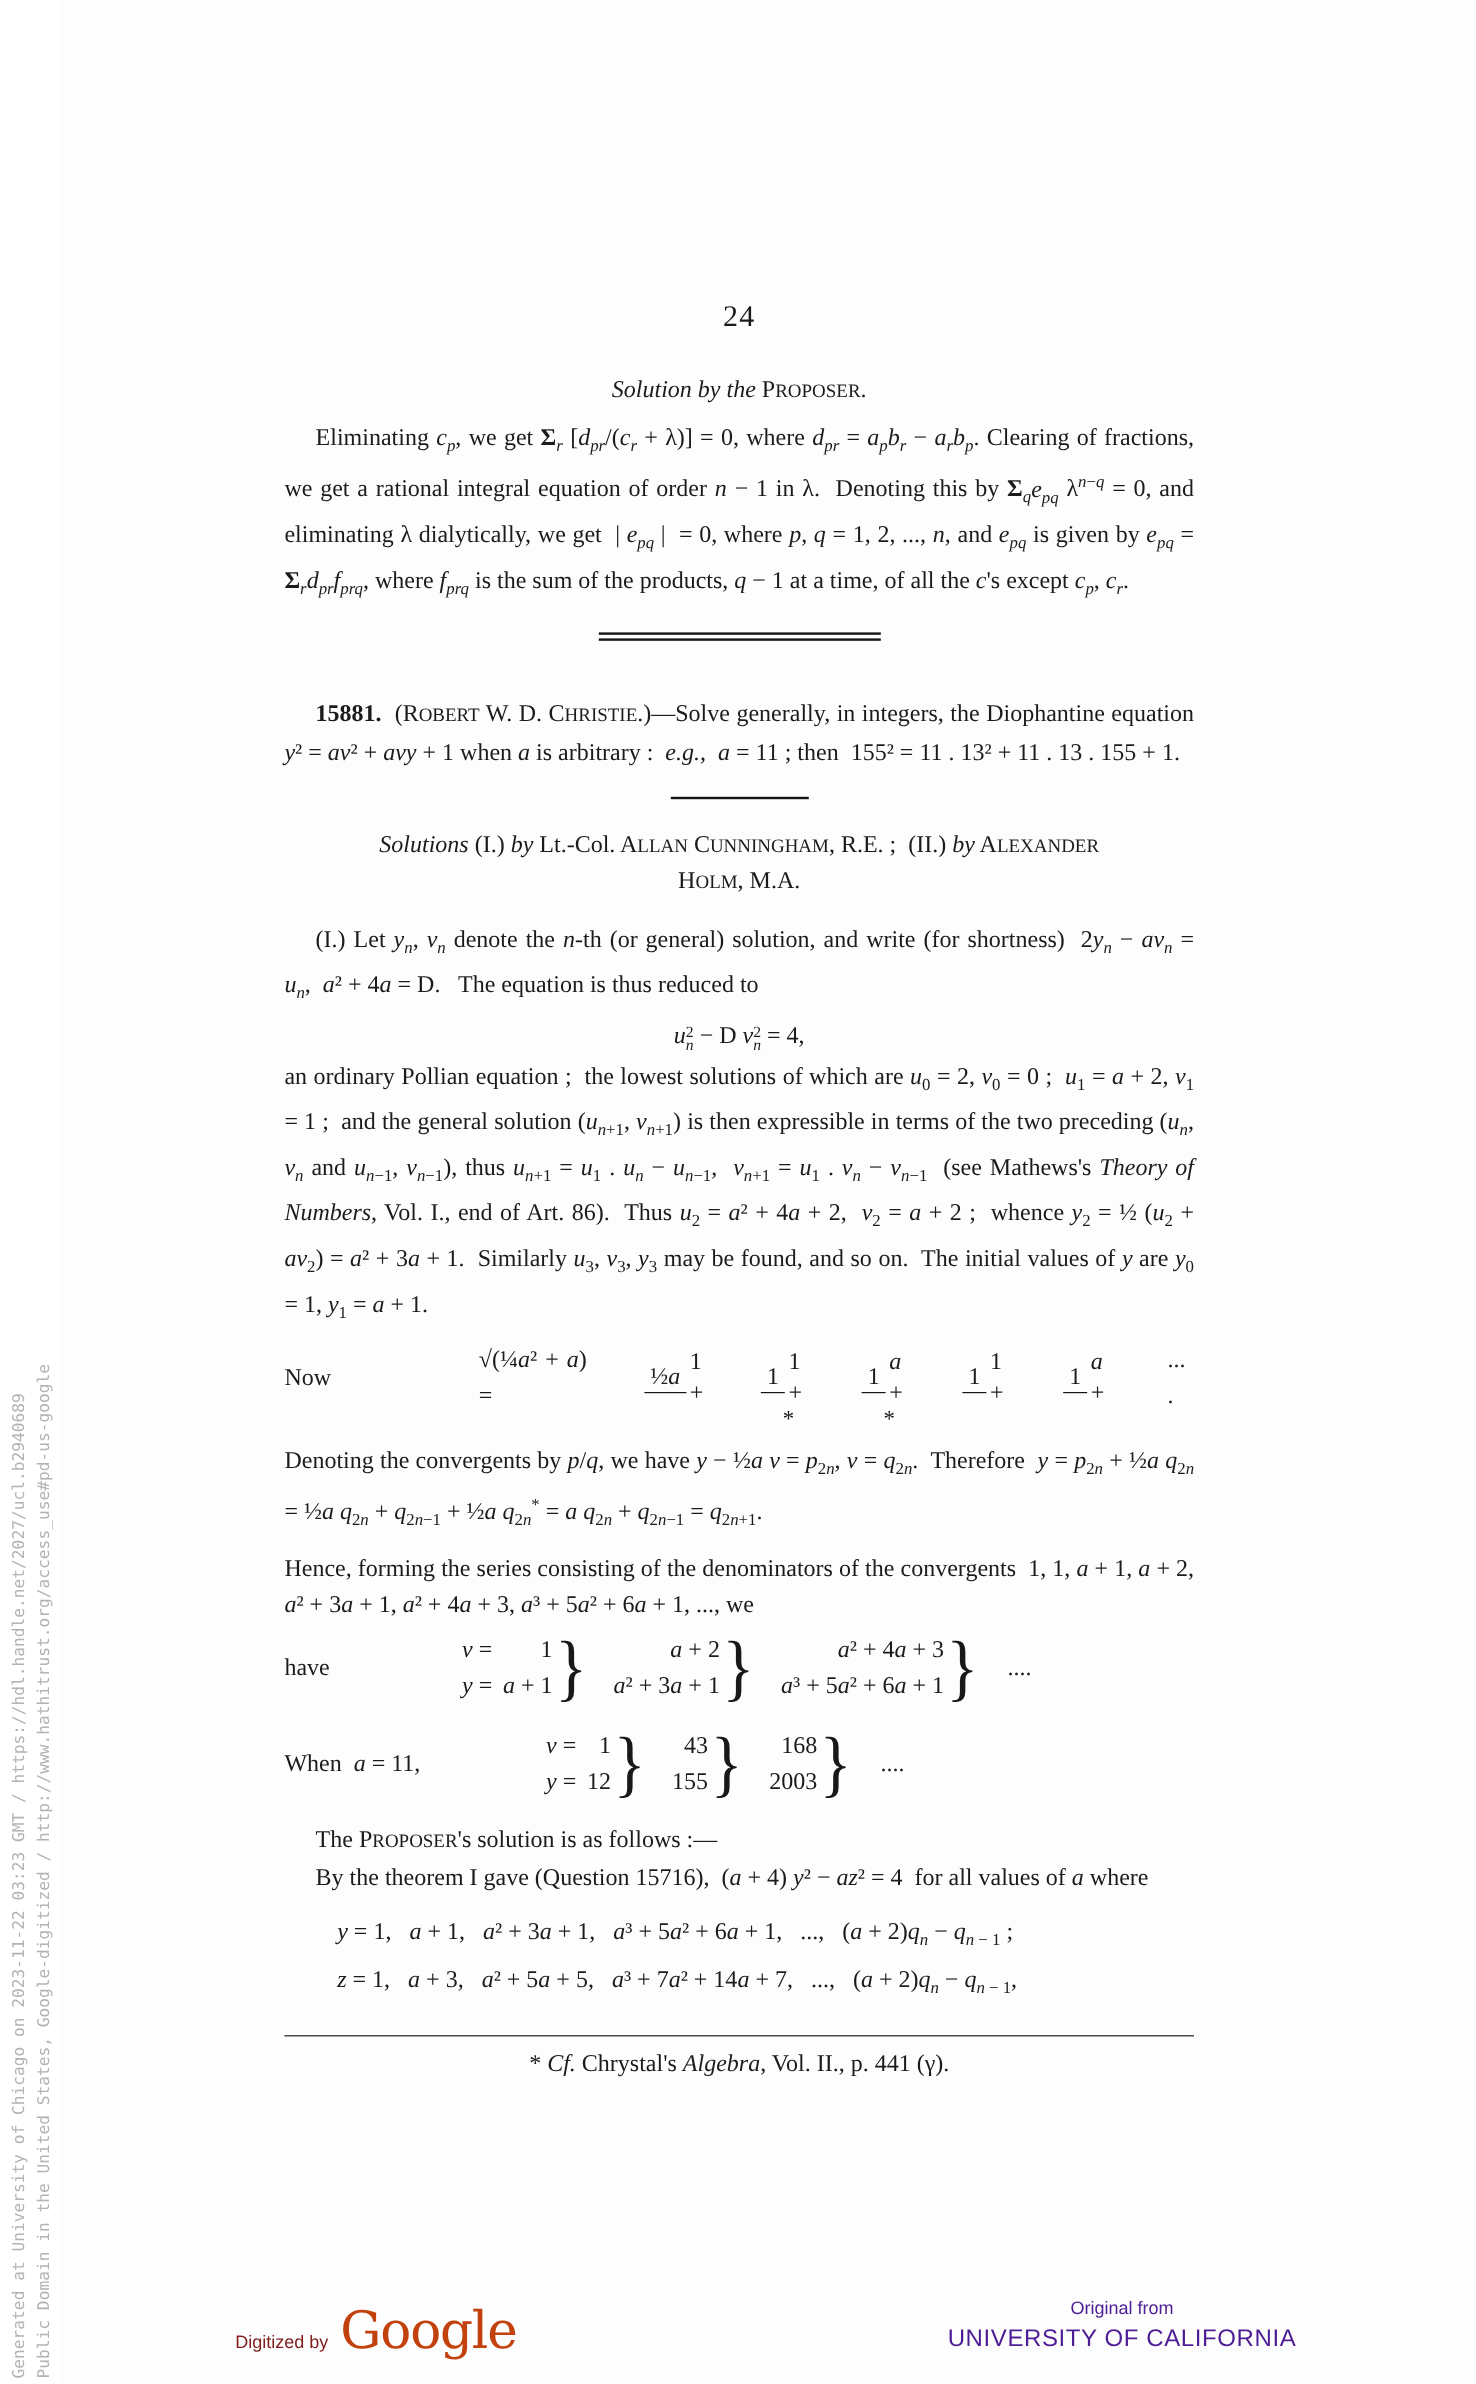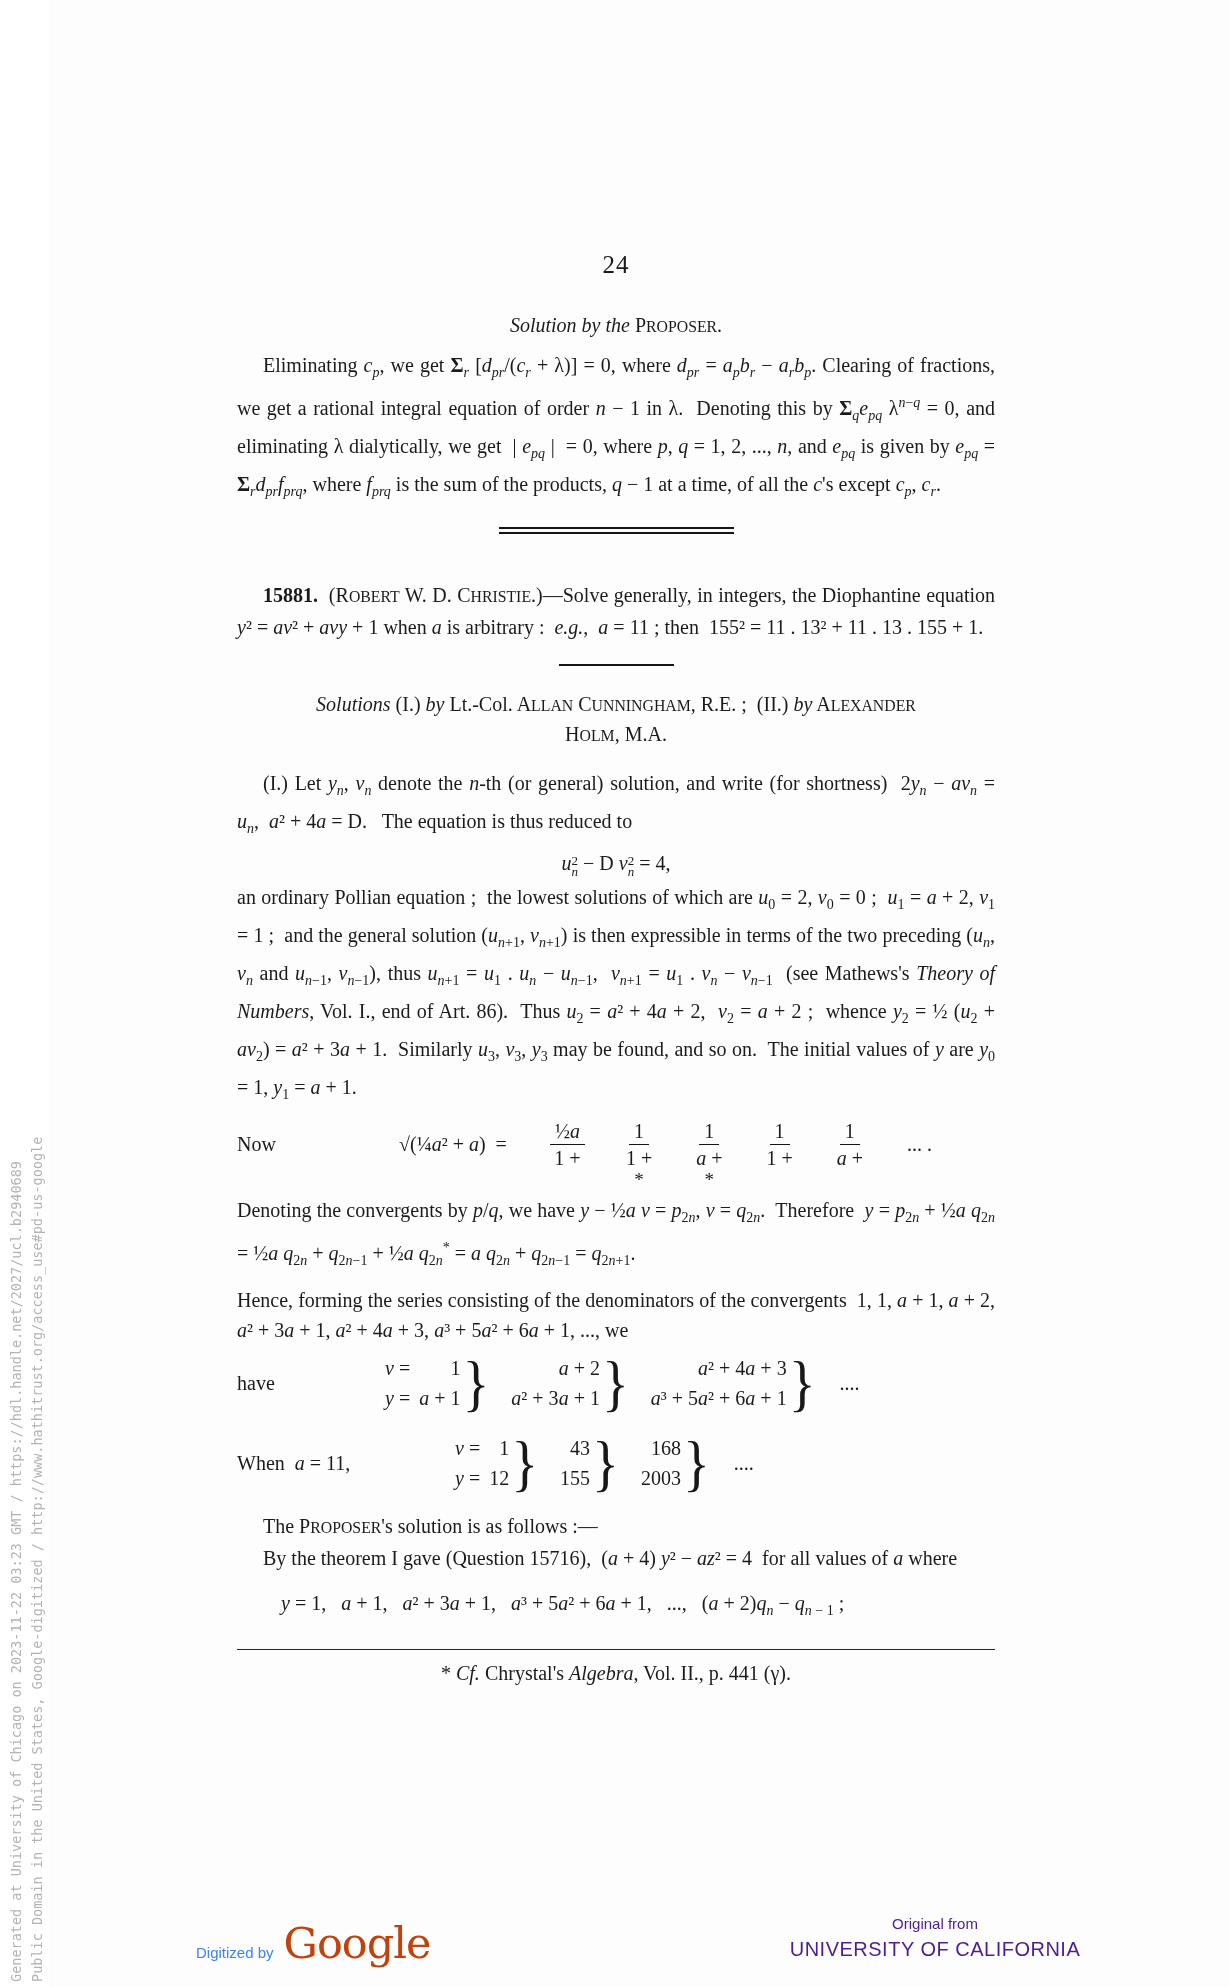--- a/index.html
+++ b/index.html
@@ -26,21 +26,21 @@
   .sol-head{margin-top:24px;line-height:28px;}
   .eq-display{margin-top:4px;font-size:20px;}
   .stk{display:inline-block;vertical-align:-6px;text-align:left;font-size:13px;line-height:11px;}
   .stk span{display:block;}
   sub,sup{font-size:70%;}
   
   .cf-display{margin-top:8px;margin-bottom:24px;display:flex;align-items:center;}
   .cf-label{width:120px;flex:none;}
   .cf-eq{display:inline-flex;align-items:center;margin-left:42px;gap:28px;}
   .cf-lhs{margin-right:10px;}
-  .frac{display:inline-flex;flex-direction:column;align-items:center;position:relative;margin:0 5px;text-align:left;}
+  .frac{display:inline-flex;flex-direction:row;align-items:center;position:relative;margin:0 5px;text-align:left;}
   .frac .num{display:block;border-bottom:1.5px solid #141414;padding:0 5px;line-height:26px;}
   .frac .den{display:block;padding:0 3px;line-height:26px;}
   .frac .star{position:absolute;bottom:-24px;left:50%;transform:translateX(-50%);font-size:19px;}
   .cf-tail{margin-left:8px;}
   
   .btable{display:flex;align-items:center;margin-top:8px;text-align:left;}
   .btable .row-label{flex:none;}
   .btable.have .row-label{width:148px;}
   .btable.when .row-label{width:218px;}
   .bgroup{display:inline-flex;align-items:center;margin-right:22px;}
@@ -53,21 +53,21 @@
   .footnote{margin-top:8px;text-align:center;}
   
   .sidebar-line{
     position:absolute;white-space:nowrap;transform:rotate(-90deg);transform-origin:0 0;
     font-family:"DejaVu Sans Mono",monospace;font-size:13.5px;color:#b3b3b3;letter-spacing:0px;
   }
   .sidebar-line.l1{left:8px;top:1982px;}
   .sidebar-line.l2{left:29px;top:1982px;}
   
   .footer-left{position:absolute;left:196px;top:1922px;display:flex;align-items:baseline;}
-  .digitized-by{font-family:"Liberation Sans","DejaVu Sans",sans-serif;font-size:15px;color:#3b82f6;margin-right:10px;}
+  .digitized-by{font-family:"Liberation Sans","DejaVu Sans",sans-serif;font-size:15px;color:#7f1d1d;margin-right:10px;}
   .google-logo{font-family:"DejaVu Serif",serif;font-size:43px;color:#c2410c;letter-spacing:-1px;line-height:1;}
   .footer-right{position:absolute;left:720px;top:1913px;width:430px;text-align:center;
     font-family:"Liberation Sans","DejaVu Sans",sans-serif;color:#4c1d95;}
   .original-from{font-size:15px;line-height:22px;}
   .institution{font-size:20px;line-height:28px;letter-spacing:0.5px;}
 </style>
 </head>
 <body>
 
 <span class="sidebar-line l1">Generated at University of Chicago on 2023-11-22 03:23 GMT  /  https://hdl.handle.net/2027/ucl.b2940689</span>
@@ -196,20 +196,21 @@
     </span>
     <span class="btab-tail">....</span>
   </div>
 
   <div class="para" style="margin-top:18px;">The P<span class="sc">ROPOSER</span>'s solution is as follows :—</div>
 
   <div class="para" style="margin-top:0;">By the theorem I gave (Question 15716),&nbsp; (<i>a</i> + 4) <i>y</i>² − <i>az</i>² = 4&nbsp; for all values of <i>a</i> where</div>
 
   <div class="series">
     <div><i>y</i> = 1,&nbsp;&nbsp; <i>a</i> + 1,&nbsp;&nbsp; <i>a</i>² + 3<i>a</i> + 1,&nbsp;&nbsp; <i>a</i>³ + 5<i>a</i>² + 6<i>a</i> + 1,&nbsp;&nbsp; ...,&nbsp;&nbsp; (<i>a</i> + 2)<i>q<sub>n</sub></i> − <i>q</i><sub><i>n</i> − 1</sub> ;</div>
+    <div><i>z</i> = 1,&nbsp;&nbsp; <i>a</i> + 3,&nbsp;&nbsp; <i>a</i>² + 5<i>a</i> + 5,&nbsp;&nbsp; <i>a</i>³ + 7<i>a</i>² + 14<i>a</i> + 7,&nbsp;&nbsp; ...,&nbsp;&nbsp; (<i>a</i> + 2)<i>q<sub>n</sub></i> − <i>q</i><sub><i>n</i> − 1</sub>,</div>
   </div>
 
   <div class="foot-rule"></div>
 
   <div class="footnote">* <i>Cf.</i> Chrystal's <i>Algebra</i>, Vol. II., p. 441 (γ).</div>
 
 </div>
 
 <div class="footer-left">
   <span class="digitized-by">Digitized by</span>

